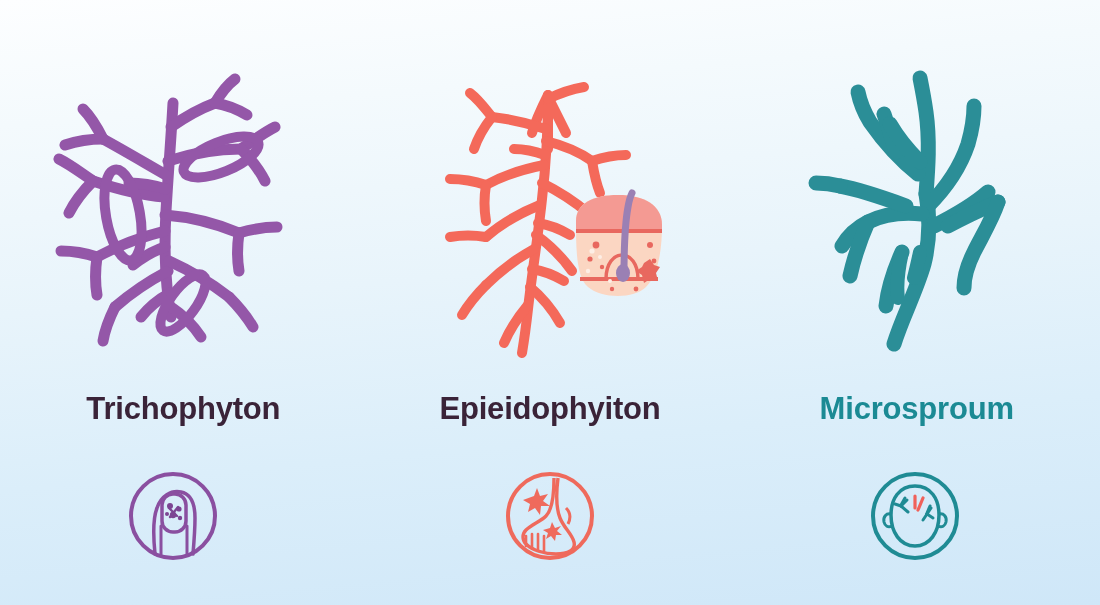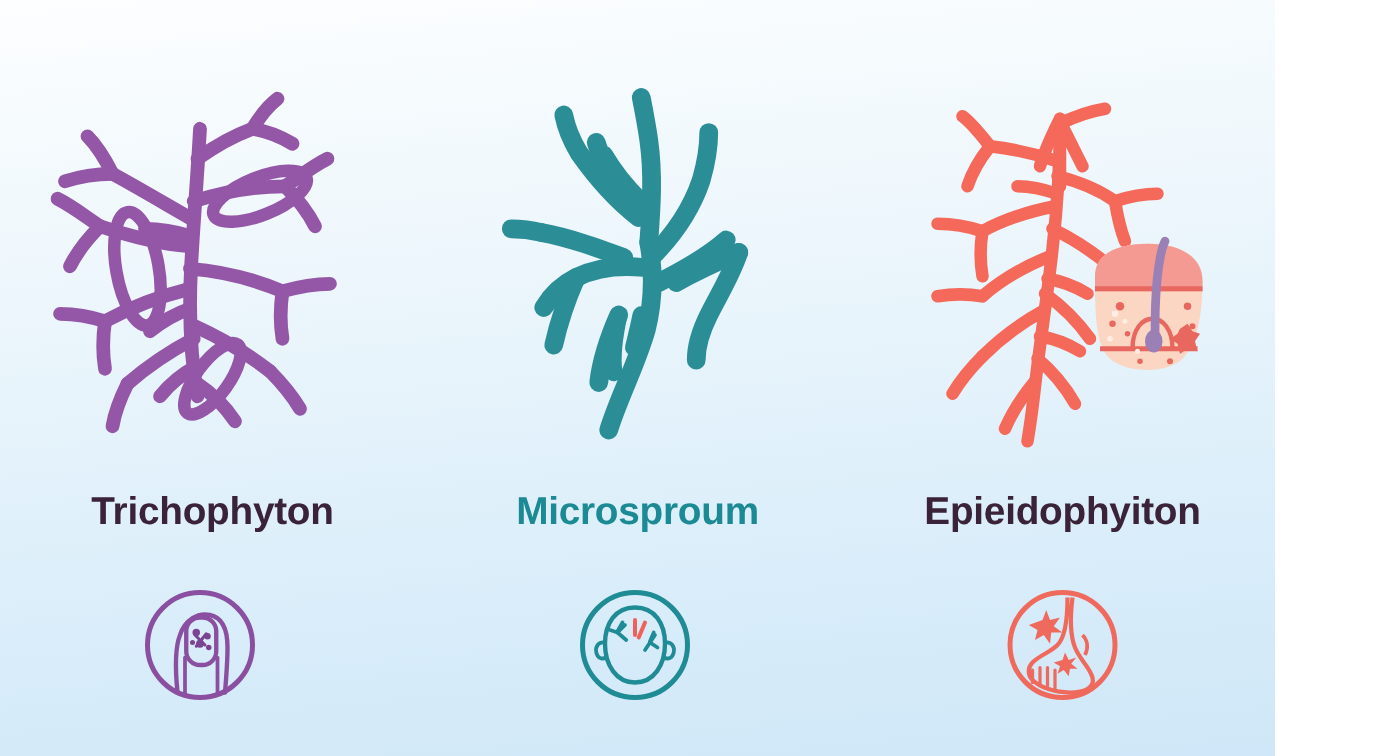--- a/index.html
+++ b/index.html
@@ -8,21 +8,21 @@
   }
   body {
     width: 1100px;
     height: 605px;
     overflow: hidden;
     font-family: "Liberation Sans", sans-serif;
     background: #ffffff;
   }
   .slide {
     position: relative;
-    width: 1020px;
+    width: 1100px;
     height: 605px;
     background: linear-gradient(175deg,
                 #fdfeff 0%,
                 #f4fafd 18%,
                 #e8f4fb 45%,
                 #dbeefa 70%,
                 #cfe7f8 100%);
     overflow: hidden;
   }
   .columns {
@@ -161,20 +161,129 @@
             <circle cx="48" cy="47" r="3.2"></circle>
             <circle cx="55" cy="50" r="2.2"></circle>
             <circle cx="42" cy="46" r="2"></circle>
             <path d="M44 40 L52 48" stroke="#7c4593" stroke-width="2.4" stroke-linecap="round"></path>
             <path d="M53 39 L45 49" stroke="#7c4593" stroke-width="2.4" stroke-linecap="round"></path>
           </g>
         </svg>
       </div>
     </div>
 
+    <div class="col col-3">
+
+      <div class="art">
+        <svg width="300" height="290" viewBox="0 0 300 290" aria-hidden="true">
+          <g fill="none" stroke="#f4695a" stroke-width="10" stroke-linecap="round" stroke-linejoin="round">
+
+            <path d="M140 30 C140 66 138 100 134 134 C130 172 124 208 120 244 C118 262 116 276 114 288"></path>
+
+            <path d="M140 30 C134 42 128 54 124 68"></path>
+            <path d="M140 32 C146 44 152 56 158 68"></path>
+            <path d="M140 40 C140 56 140 70 140 84"></path>
+            <path d="M140 34 C152 28 164 24 176 22"></path>
+
+            <path d="M138 76 C154 80 170 86 184 96"></path>
+            <path d="M184 96 C196 92 206 90 218 90"></path>
+            <path d="M184 96 C186 108 188 118 192 128"></path>
+
+            <path d="M134 118 C150 126 166 136 180 148"></path>
+            <path d="M180 148 C192 148 202 150 212 154"></path>
+
+            <path d="M128 170 C142 180 154 192 164 206"></path>
+
+            <path d="M138 64 C120 58 102 54 84 52"></path>
+            <path d="M84 52 C76 42 70 34 62 28"></path>
+            <path d="M84 52 C76 62 70 72 66 84"></path>
+
+            <path d="M136 100 C116 104 96 110 78 120"></path>
+            <path d="M78 120 C66 116 54 114 42 114"></path>
+            <path d="M78 120 C76 132 76 144 78 156"></path>
+
+            <path d="M132 140 C112 148 94 158 78 172"></path>
+            <path d="M78 172 C66 170 54 170 42 172"></path>
+
+            <path d="M126 184 C108 194 92 206 78 220"></path>
+            <path d="M78 220 C68 230 60 240 54 250"></path>
+
+            <path d="M122 222 C134 232 144 244 152 258"></path>
+            <path d="M120 240 C110 252 102 264 96 278"></path>
+
+            <path d="M137 90 C126 86 116 84 106 84"></path>
+            <path d="M130 158 C142 160 152 164 162 170"></path>
+            <path d="M124 204 C136 206 146 210 156 216"></path>
+          </g>
+
+          <g transform="translate(158,128)">
+
+            <path d="M10 28 C10 10 28 2 52 2 C78 2 96 12 96 32 C96 58 92 82 80 94
+                     C68 106 36 106 22 94 C10 84 10 54 10 28 Z" fill="#fbd6c2"></path>
+
+            <path d="M10 28 C10 10 28 2 52 2 C78 2 96 12 96 32 L96 40 L10 40 Z" fill="#f49a93"></path>
+
+            <path d="M10 38 L96 38" stroke="#e8685f" stroke-width="4" fill="none"></path>
+            <path d="M14 86 L92 86" stroke="#e8685f" stroke-width="4" fill="none"></path>
+
+            <path d="M40 86 C40 70 48 62 56 62 C64 62 72 70 72 86" fill="none" stroke="#e8685f" stroke-width="3.5"></path>
+
+            <path d="M58 82 C58 60 58 36 62 14 C63 8 64 4 66 0" fill="none" stroke="#9a80b4" stroke-width="7" stroke-linecap="round"></path>
+
+            <ellipse cx="57" cy="80" rx="7" ry="9" fill="#9a80b4"></ellipse>
+
+            <g fill="#e8685f">
+              <circle cx="30" cy="52" r="3.4"></circle>
+              <circle cx="24" cy="66" r="2.6"></circle>
+              <circle cx="36" cy="74" r="2.2"></circle>
+              <circle cx="84" cy="52" r="3"></circle>
+              <circle cx="88" cy="68" r="2.4"></circle>
+              <circle cx="70" cy="96" r="2.4"></circle>
+              <circle cx="46" cy="96" r="2.2"></circle>
+            </g>
+
+            <path d="M78 70 L84 66 L88 72 L94 74 L90 80 L92 88 L84 86 L78 90 L76 82 L70 78 L76 74 Z" fill="#e8685f"></path>
+
+            <g fill="#fdeee5">
+              <circle cx="26" cy="58" r="2.6"></circle>
+              <circle cx="34" cy="64" r="2"></circle>
+              <circle cx="22" cy="78" r="2.2"></circle>
+              <circle cx="44" cy="88" r="2"></circle>
+            </g>
+          </g>
+        </svg>
+      </div>
+
+      <div class="label dark">Epieidophyiton</div>
+
+      <div class="badge">
+        <svg width="96" height="96" viewBox="0 0 96 96" aria-hidden="true">
+          <circle cx="48" cy="48" r="42" fill="none" stroke="#ef6a5c" stroke-width="4"></circle>
+
+          <path d="M56 10 C54 26 54 40 58 50 C62 60 70 66 72 74
+                   C74 82 66 86 54 86 C42 86 30 82 24 76
+                   C20 72 20 66 24 62 C30 56 38 54 44 48 C50 42 52 26 52 10" fill="none" stroke="#ef6a5c" stroke-width="3.4" stroke-linejoin="round"></path>
+
+          <path d="M64 40 C68 44 69 50 66 56" fill="none" stroke="#ef6a5c" stroke-width="3"></path>
+
+          <g fill="none" stroke="#ef6a5c" stroke-width="2.6" stroke-linecap="round">
+            <path d="M24 68 L24 78"></path>
+            <path d="M30 66 L30 80"></path>
+            <path d="M36 66 L36 82"></path>
+            <path d="M42 68 L42 83"></path>
+          </g>
+
+          <g fill="#ef6a5c">
+            <path d="M32 28 L35 20 L38 28 L46 26 L41 33 L48 38 L39 38 L38 47 L33 40 L26 44 L28 36 L21 32 Z"></path>
+            <path d="M48 60 L50 54 L53 60 L59 58 L55 63 L60 67 L54 67 L53 73 L49 68 L44 71 L46 65 L41 62 Z"></path>
+          </g>
+        </svg>
+      </div>
+    </div>
+
     <div class="col col-2">
 
       <div class="art">
         <svg width="250" height="300" viewBox="0 0 250 300" aria-hidden="true">
           <g fill="none" stroke="#2b8e97" stroke-width="15" stroke-linecap="round" stroke-linejoin="round">
 
             <path d="M96 288 C104 262 118 236 126 208 C132 184 132 160 128 138"></path>
 
             <path d="M128 138 C130 112 132 84 128 56 C126 42 124 32 122 22"></path>
 
@@ -231,123 +340,14 @@
           </g>
 
           <g fill="none" stroke="#f0615a" stroke-width="3.2" stroke-linecap="round">
             <path d="M48 28 L48 40"></path>
             <path d="M56 30 L51 42"></path>
           </g>
         </svg>
       </div>
     </div>
 
-    <div class="col col-3">
-
-      <div class="art">
-        <svg width="300" height="290" viewBox="0 0 300 290" aria-hidden="true">
-          <g fill="none" stroke="#f4695a" stroke-width="10" stroke-linecap="round" stroke-linejoin="round">
-
-            <path d="M140 30 C140 66 138 100 134 134 C130 172 124 208 120 244 C118 262 116 276 114 288"></path>
-
-            <path d="M140 30 C134 42 128 54 124 68"></path>
-            <path d="M140 32 C146 44 152 56 158 68"></path>
-            <path d="M140 40 C140 56 140 70 140 84"></path>
-            <path d="M140 34 C152 28 164 24 176 22"></path>
-
-            <path d="M138 76 C154 80 170 86 184 96"></path>
-            <path d="M184 96 C196 92 206 90 218 90"></path>
-            <path d="M184 96 C186 108 188 118 192 128"></path>
-
-            <path d="M134 118 C150 126 166 136 180 148"></path>
-            <path d="M180 148 C192 148 202 150 212 154"></path>
-
-            <path d="M128 170 C142 180 154 192 164 206"></path>
-
-            <path d="M138 64 C120 58 102 54 84 52"></path>
-            <path d="M84 52 C76 42 70 34 62 28"></path>
-            <path d="M84 52 C76 62 70 72 66 84"></path>
-
-            <path d="M136 100 C116 104 96 110 78 120"></path>
-            <path d="M78 120 C66 116 54 114 42 114"></path>
-            <path d="M78 120 C76 132 76 144 78 156"></path>
-
-            <path d="M132 140 C112 148 94 158 78 172"></path>
-            <path d="M78 172 C66 170 54 170 42 172"></path>
-
-            <path d="M126 184 C108 194 92 206 78 220"></path>
-            <path d="M78 220 C68 230 60 240 54 250"></path>
-
-            <path d="M122 222 C134 232 144 244 152 258"></path>
-            <path d="M120 240 C110 252 102 264 96 278"></path>
-
-            <path d="M137 90 C126 86 116 84 106 84"></path>
-            <path d="M130 158 C142 160 152 164 162 170"></path>
-            <path d="M124 204 C136 206 146 210 156 216"></path>
-          </g>
-
-          <g transform="translate(158,128)">
-
-            <path d="M10 28 C10 10 28 2 52 2 C78 2 96 12 96 32 C96 58 92 82 80 94
-                     C68 106 36 106 22 94 C10 84 10 54 10 28 Z" fill="#fbd6c2"></path>
-
-            <path d="M10 28 C10 10 28 2 52 2 C78 2 96 12 96 32 L96 40 L10 40 Z" fill="#f49a93"></path>
-
-            <path d="M10 38 L96 38" stroke="#e8685f" stroke-width="4" fill="none"></path>
-            <path d="M14 86 L92 86" stroke="#e8685f" stroke-width="4" fill="none"></path>
-
-            <path d="M40 86 C40 70 48 62 56 62 C64 62 72 70 72 86" fill="none" stroke="#e8685f" stroke-width="3.5"></path>
-
-            <path d="M58 82 C58 60 58 36 62 14 C63 8 64 4 66 0" fill="none" stroke="#9a80b4" stroke-width="7" stroke-linecap="round"></path>
-
-            <ellipse cx="57" cy="80" rx="7" ry="9" fill="#9a80b4"></ellipse>
-
-            <g fill="#e8685f">
-              <circle cx="30" cy="52" r="3.4"></circle>
-              <circle cx="24" cy="66" r="2.6"></circle>
-              <circle cx="36" cy="74" r="2.2"></circle>
-              <circle cx="84" cy="52" r="3"></circle>
-              <circle cx="88" cy="68" r="2.4"></circle>
-              <circle cx="70" cy="96" r="2.4"></circle>
-              <circle cx="46" cy="96" r="2.2"></circle>
-            </g>
-
-            <path d="M78 70 L84 66 L88 72 L94 74 L90 80 L92 88 L84 86 L78 90 L76 82 L70 78 L76 74 Z" fill="#e8685f"></path>
-
-            <g fill="#fdeee5">
-              <circle cx="26" cy="58" r="2.6"></circle>
-              <circle cx="34" cy="64" r="2"></circle>
-              <circle cx="22" cy="78" r="2.2"></circle>
-              <circle cx="44" cy="88" r="2"></circle>
-            </g>
-          </g>
-        </svg>
-      </div>
-
-      <div class="label dark">Epieidophyiton</div>
-
-      <div class="badge">
-        <svg width="96" height="96" viewBox="0 0 96 96" aria-hidden="true">
-          <circle cx="48" cy="48" r="42" fill="none" stroke="#ef6a5c" stroke-width="4"></circle>
-
-          <path d="M56 10 C54 26 54 40 58 50 C62 60 70 66 72 74
-                   C74 82 66 86 54 86 C42 86 30 82 24 76
-                   C20 72 20 66 24 62 C30 56 38 54 44 48 C50 42 52 26 52 10" fill="none" stroke="#ef6a5c" stroke-width="3.4" stroke-linejoin="round"></path>
-
-          <path d="M64 40 C68 44 69 50 66 56" fill="none" stroke="#ef6a5c" stroke-width="3"></path>
-
-          <g fill="none" stroke="#ef6a5c" stroke-width="2.6" stroke-linecap="round">
-            <path d="M24 68 L24 78"></path>
-            <path d="M30 66 L30 80"></path>
-            <path d="M36 66 L36 82"></path>
-            <path d="M42 68 L42 83"></path>
-          </g>
-
-          <g fill="#ef6a5c">
-            <path d="M32 28 L35 20 L38 28 L46 26 L41 33 L48 38 L39 38 L38 47 L33 40 L26 44 L28 36 L21 32 Z"></path>
-            <path d="M48 60 L50 54 L53 60 L59 58 L55 63 L60 67 L54 67 L53 73 L49 68 L44 71 L46 65 L41 62 Z"></path>
-          </g>
-        </svg>
-      </div>
-    </div>
-
   </div>
 </div>
 
 </body></html>

